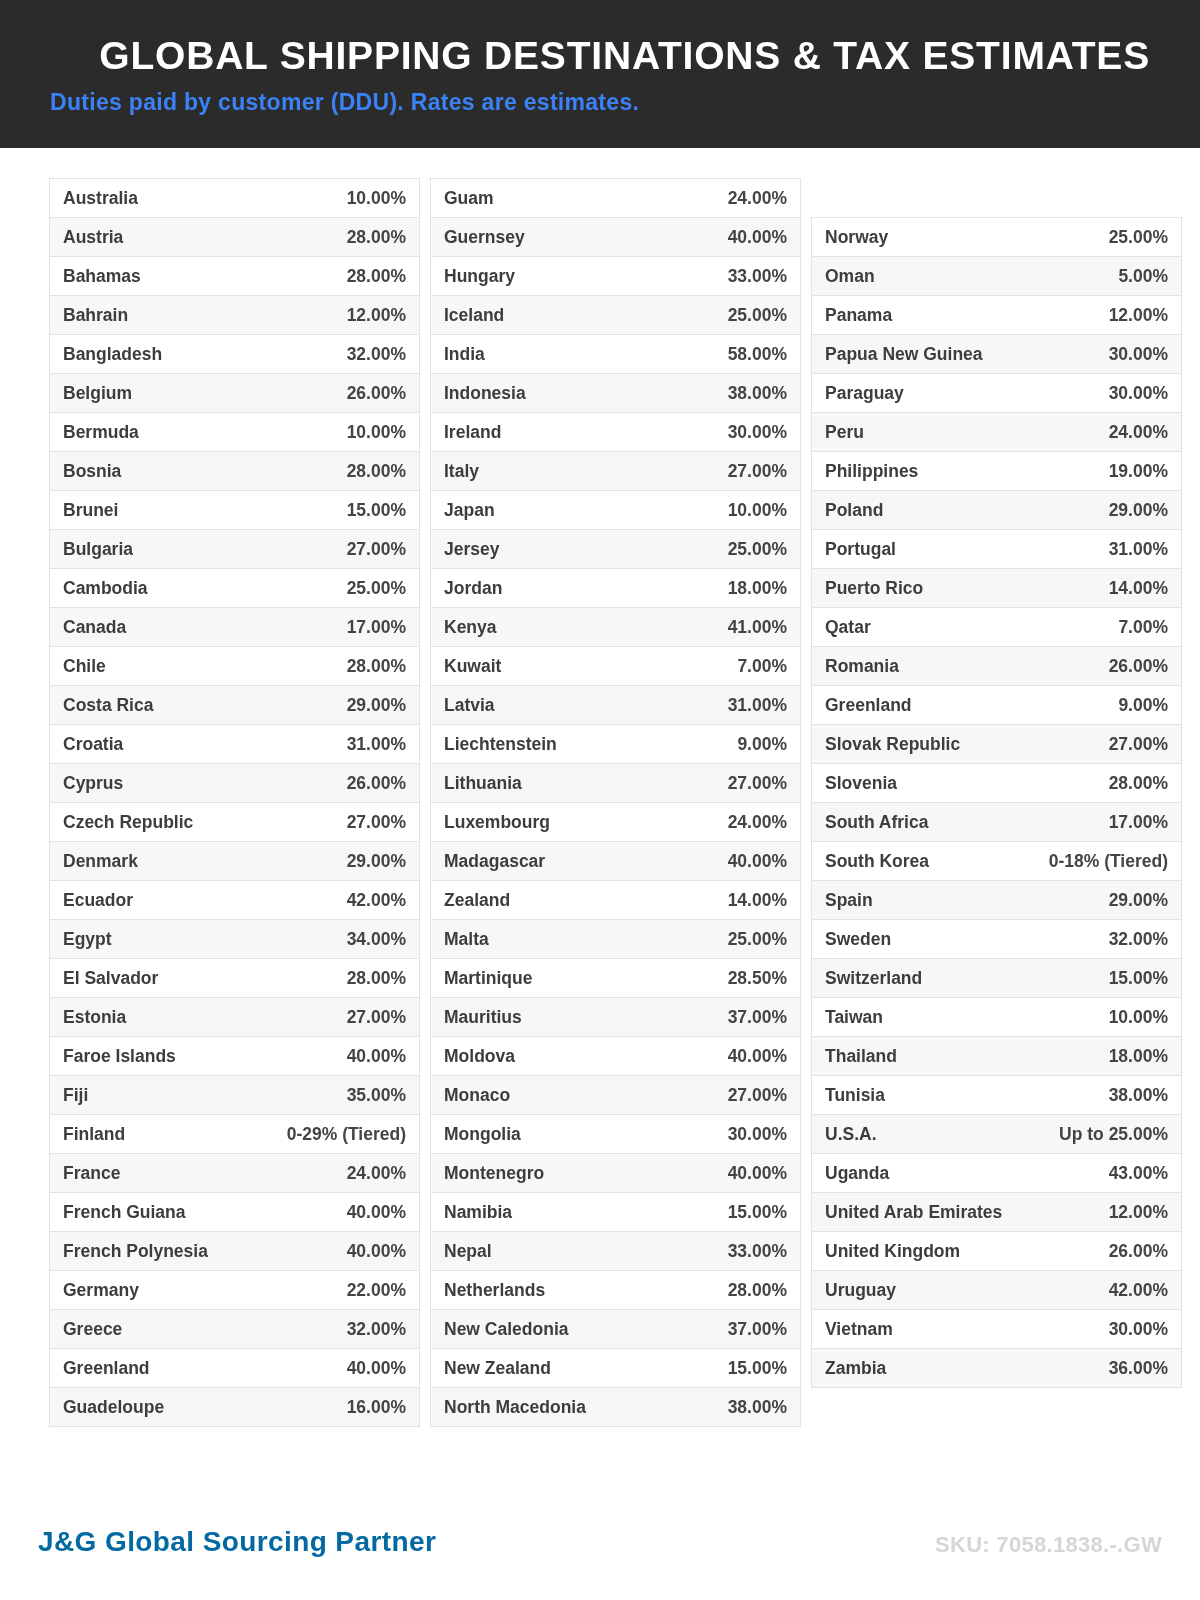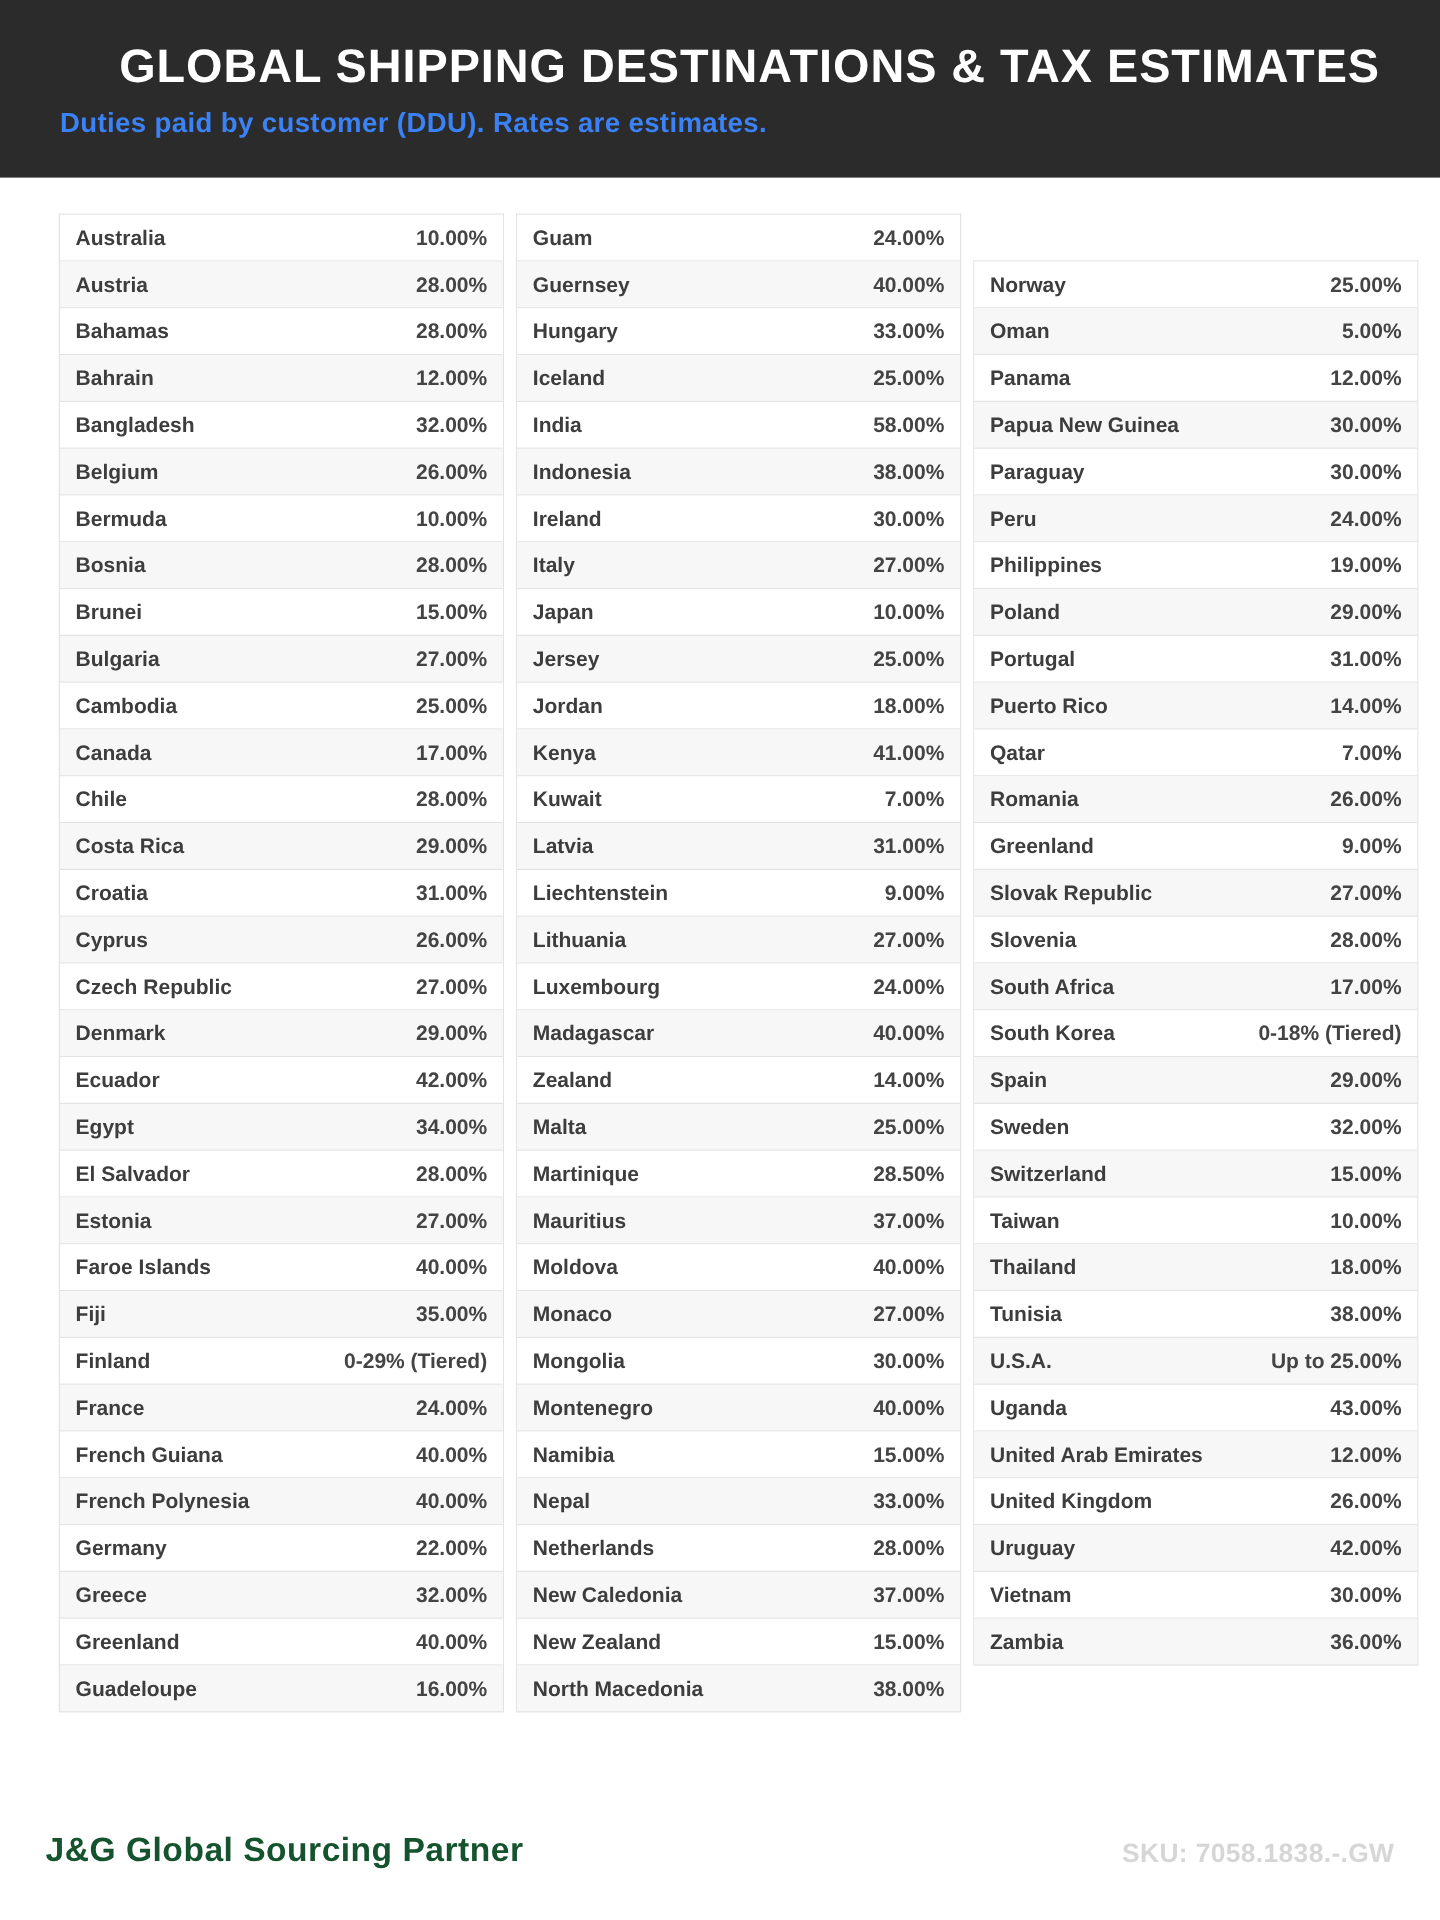--- a/index.html
+++ b/index.html
@@ -80,21 +80,21 @@
   .page-footer {
     margin-top: auto;
     padding: 0 38px 42px 38px;
     display: flex;
     justify-content: space-between;
     align-items: flex-end;
   }
   .brand {
     font-size: 28px;
     font-weight: bold;
-    color: #14532d;
+    color: #0369a1;
     letter-spacing: 0.4px;
   }
   .sku {
     font-size: 22px;
     font-weight: bold;
     color: #d6d6d6;
     letter-spacing: 0.3px;
   }
 </style>
 </head>

